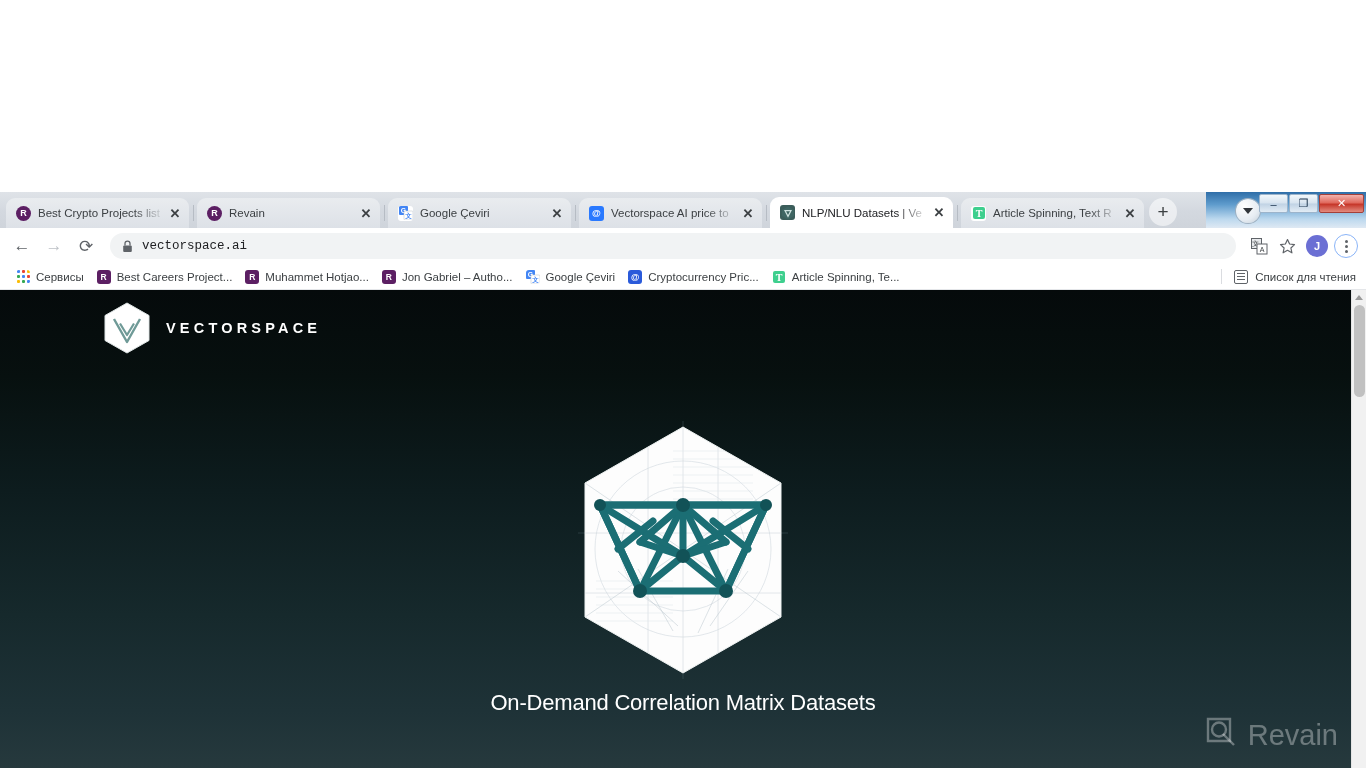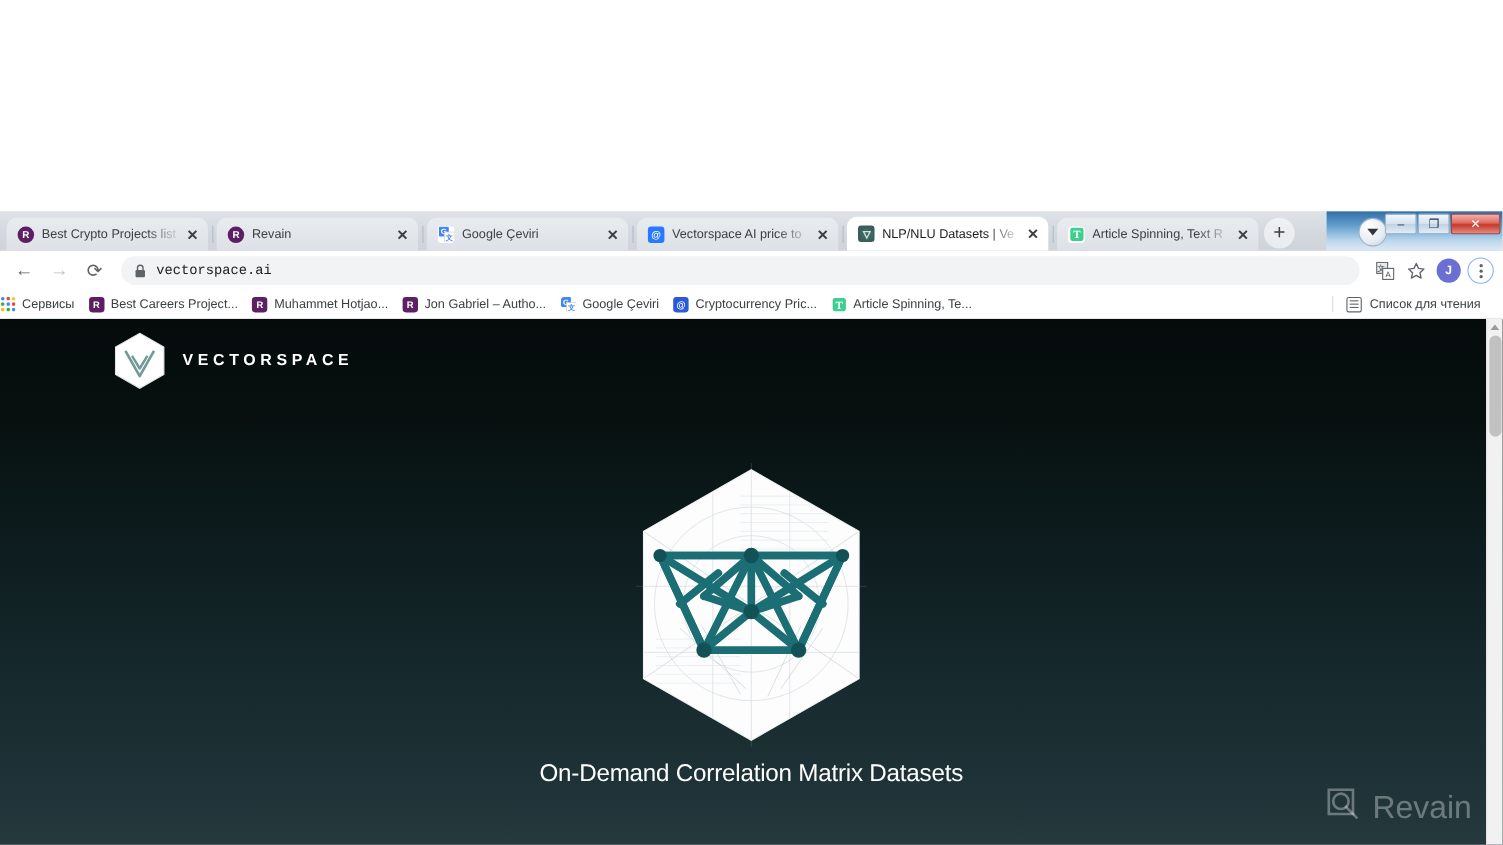--- a/index.html
+++ b/index.html
@@ -149,38 +149,38 @@
   #menu-dots {
     width:24px;height:24px;border-radius:50%;
     border:1px solid #8ab4f8; margin-left:6px;
     display:flex;flex-direction:column;align-items:center;justify-content:center;gap:2px;
   }
   #menu-dots i { width:3px;height:3px;border-radius:50%;background:#5f6368;display:block; }
 
   
   #bookmarks-bar {
     height: 26px; background:#ffffff;
-    display:flex; align-items:center; padding: 0 0;
+    display:flex; align-items:center; padding: 0 16px;
     border-bottom: 1px solid #e4e6e9;
     font-size: 11.5px; color:#3c4043;
     position: relative;
   }
   .bm {
     display:flex; align-items:center; margin-right: 13px;
     white-space: nowrap;
   }
   .bm-ico {
     width:14px;height:14px;flex:0 0 14px;margin-right:6px;border-radius:3px;
     display:flex;align-items:center;justify-content:center;
     font-size:8.5px;color:#fff;font-weight:bold; overflow:hidden;
   }
   #apps-grid { display:grid; grid-template-columns:repeat(3,3px); gap:2px; }
   #apps-grid i { width:3px;height:3px;display:block;border-radius:1px; }
   #reading-list {
-    position:absolute; right: 20px; display:flex; align-items:center;
+    position:absolute; right: 10px; display:flex; align-items:center;
   }
   #reading-list .sep { width:1px;height:15px;background:#dadce0;margin-right:12px; }
   #rl-ico {
     width:14px;height:14px;border:1.4px solid #5f6368;border-radius:2px;margin-right:7px;
     display:flex;flex-direction:column;justify-content:center;gap:1.5px;padding:2px;
   }
   #rl-ico i { height:1.2px;background:#5f6368;display:block; }
 
   
   #viewport {

